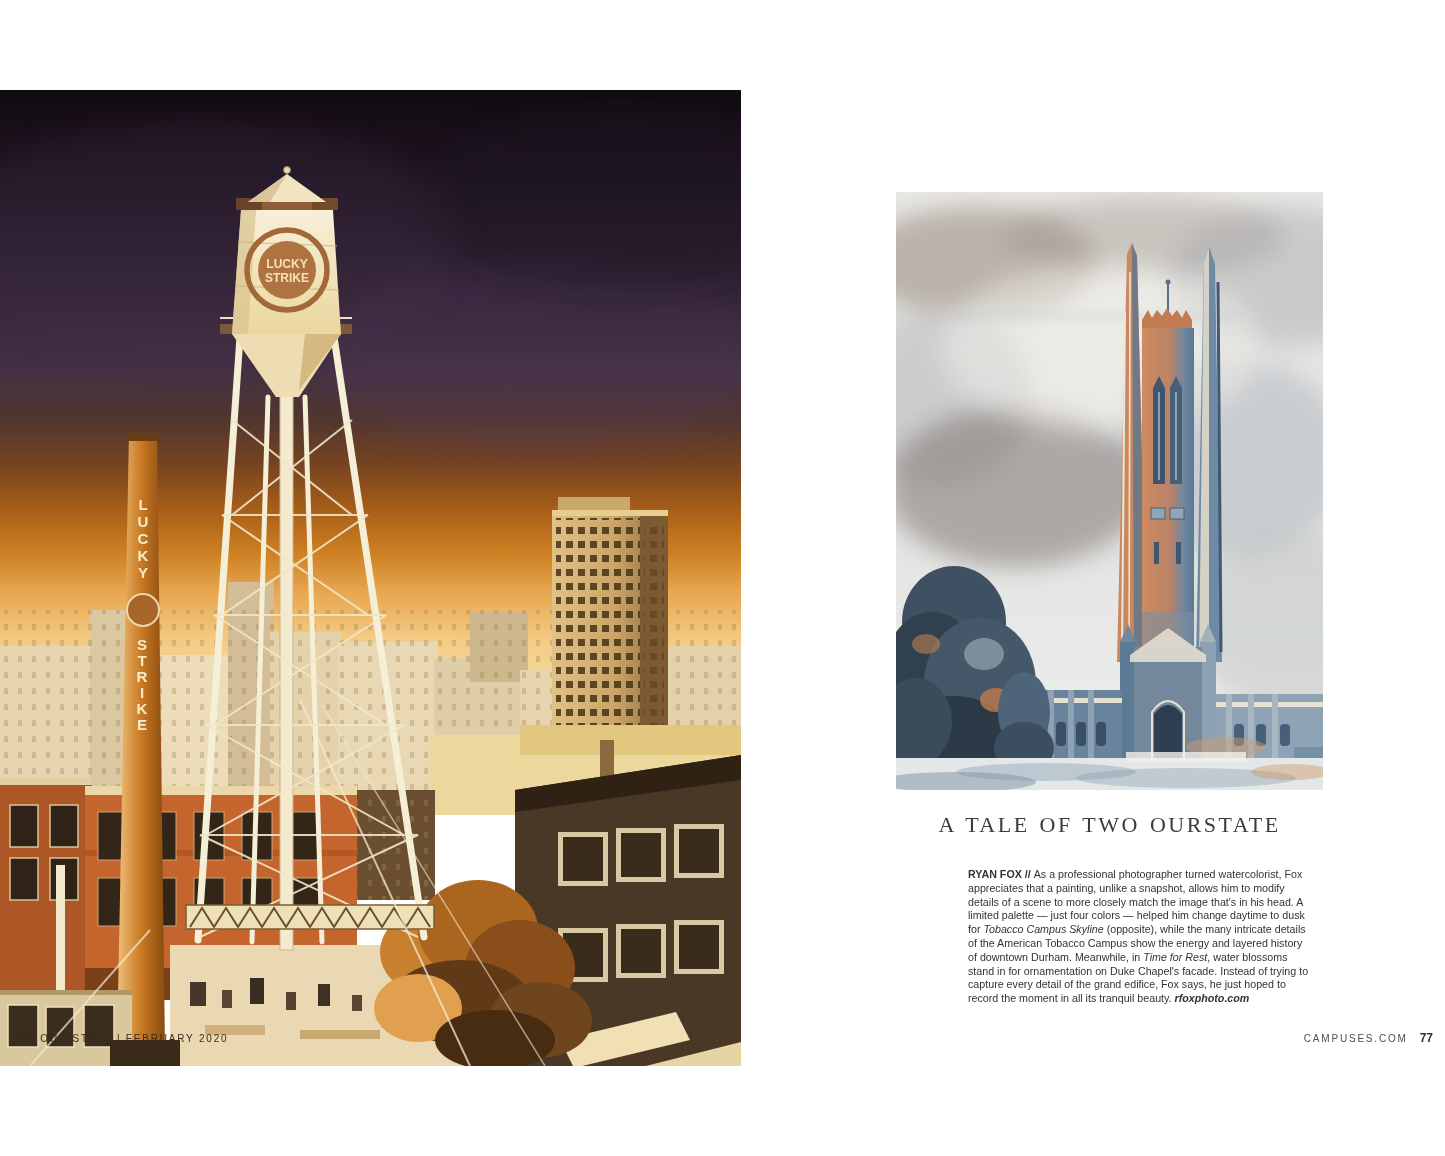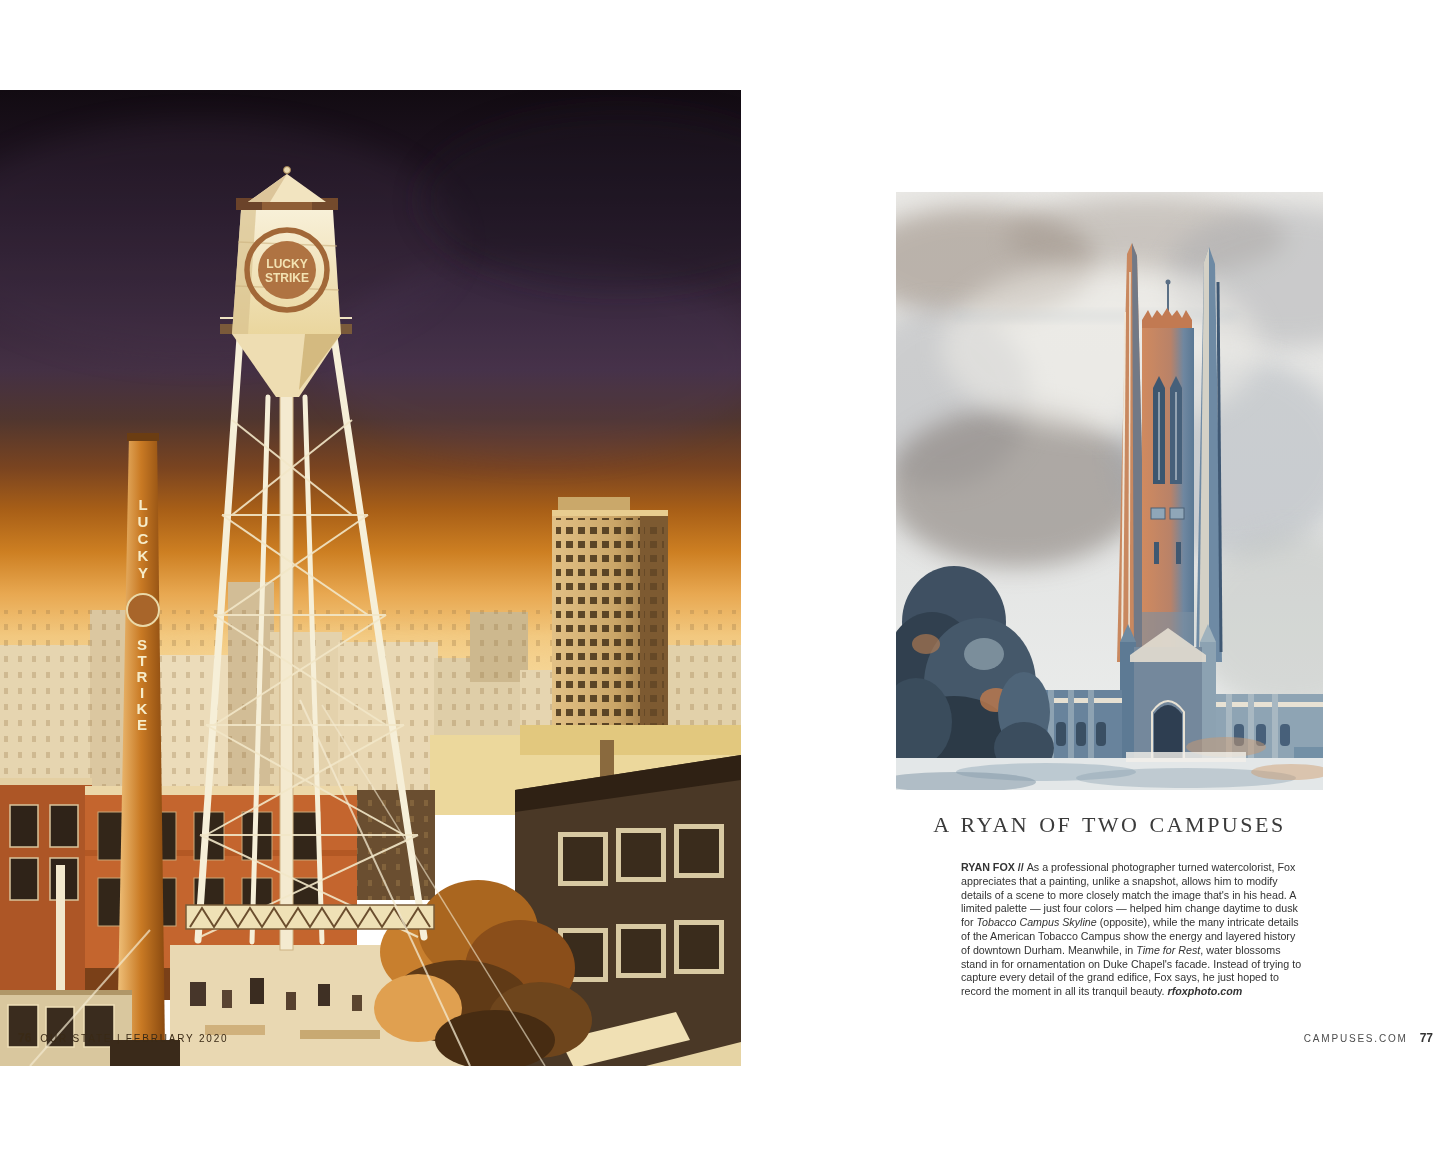--- a/index.html
+++ b/index.html
@@ -7,21 +7,21 @@
           font-family:"Liberation Sans",sans-serif;}
   figure{margin:0;padding:0;}
   .art{position:absolute;display:block;}
   .art-left{left:0;top:90px;width:741px;height:976px;}
   .art-right{left:896px;top:192px;width:427px;height:598px;}
   .art svg{display:block;}
 
   .article-title{position:absolute;left:896px;top:812px;width:427px;margin:0;
     text-align:center;font-family:"Liberation Serif","DejaVu Serif",serif;font-weight:400;
     font-size:22px;letter-spacing:2.5px;word-spacing:2px;color:#3b3b3b;}
-  .body-copy{position:absolute;left:952px;top:852px;width:342px;margin:9px;
+  .body-copy{position:absolute;left:952px;top:852px;width:342px;margin:16px;
     font-size:10.7px;line-height:13.8px;color:#333333;}
   .seg-bold{font-weight:700;}
   .seg-italic{font-style:italic;}
   .seg-bolditalic{font-weight:700;font-style:italic;}
 
   .folio{position:absolute;font-size:10px;letter-spacing:1.8px;white-space:nowrap;}
   .folio .num{font-weight:700;font-size:12px;letter-spacing:0;}
   .folio-left{left:18px;top:1031px;color:#3a2a16;z-index:3;}
   .folio-left .num{margin-right:9px;}
   .folio-left .txt{text-transform:uppercase;}
@@ -379,20 +379,20 @@
         <rect x="0" y="566" width="427" height="32" fill="#e3e7e8"></rect>
         <rect x="230" y="560" width="120" height="10" fill="#f2f0ea" opacity="0.8"></rect>
         <ellipse cx="150" cy="580" rx="90" ry="9" fill="#9db0be" opacity="0.55"></ellipse>
         <ellipse cx="290" cy="586" rx="110" ry="10" fill="#8aa0b0" opacity="0.4"></ellipse>
         <ellipse cx="60" cy="590" rx="80" ry="10" fill="#7e93a4" opacity="0.5"></ellipse>
         <ellipse cx="395" cy="580" rx="40" ry="8" fill="#cf9a68" opacity="0.45"></ellipse>
       </g>
     </svg>
   </figure>
 
-  <h1 class="article-title">A RYAN OF TWO CAMPUSES</h1>
+  <h1 class="article-title">A TALE OF TWO OURSTATE</h1>
   <p class="body-copy"><span class="seg-bold">RYAN FOX</span><span class="seg-bold">  //  </span><span class="seg-normal">As a professional photographer turned watercolorist, Fox appreciates that a painting, unlike a snapshot, allows him to modify details of a scene to more closely match the image that's in his head. A limited palette — just four colors — helped him change daytime to dusk for </span><span class="seg-italic">Tobacco Campus Skyline</span><span class="seg-normal"> (opposite), while the many intricate details of the American Tobacco Campus show the energy and layered history of downtown Durham. Meanwhile, in </span><span class="seg-italic">Time for Rest</span><span class="seg-normal">, water blossoms stand in for ornamentation on Duke Chapel's facade. Instead of trying to capture every detail of the grand edifice, Fox says, he just hoped to record the moment in all its tranquil beauty.  </span><span class="seg-bolditalic">rfoxphoto.com</span></p>
 
   <div class="folio folio-right">
     <span class="txt">CAMPUSES.COM</span><span class="num">77</span>
   </div>
 
 </div>
 
 </body></html>

